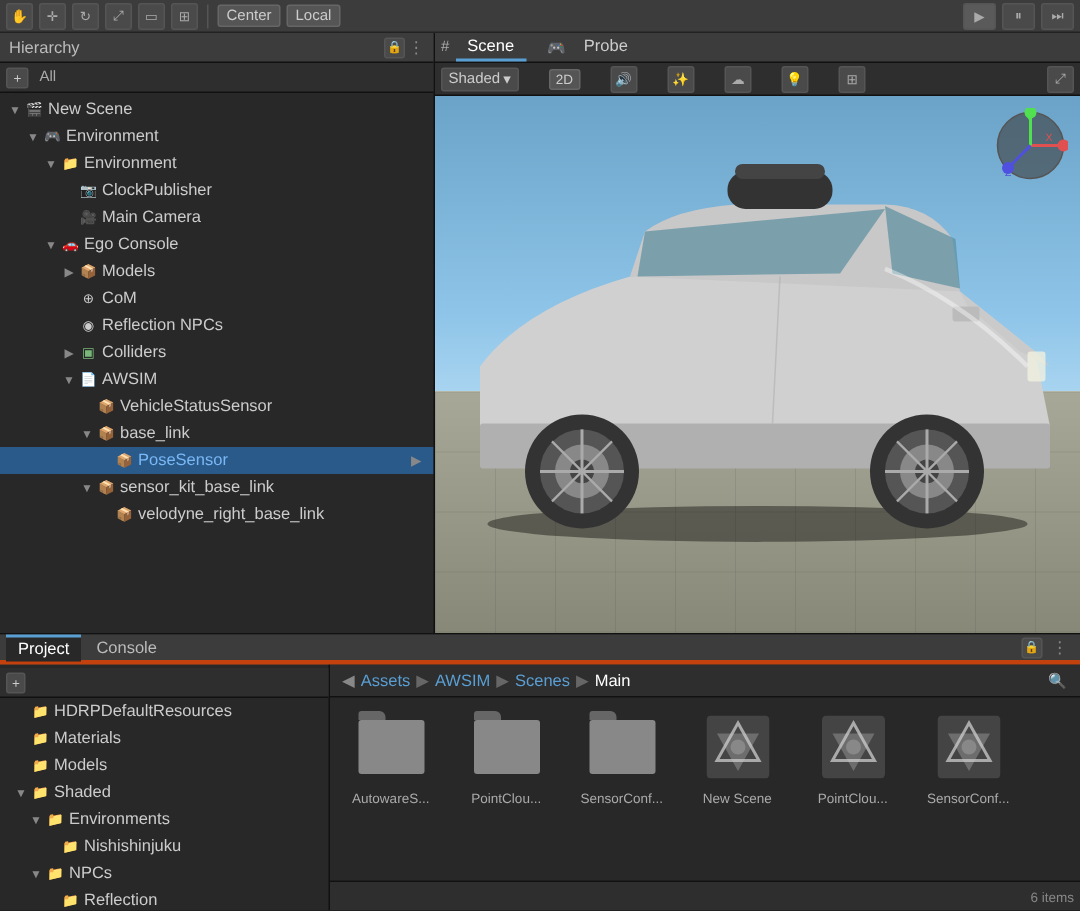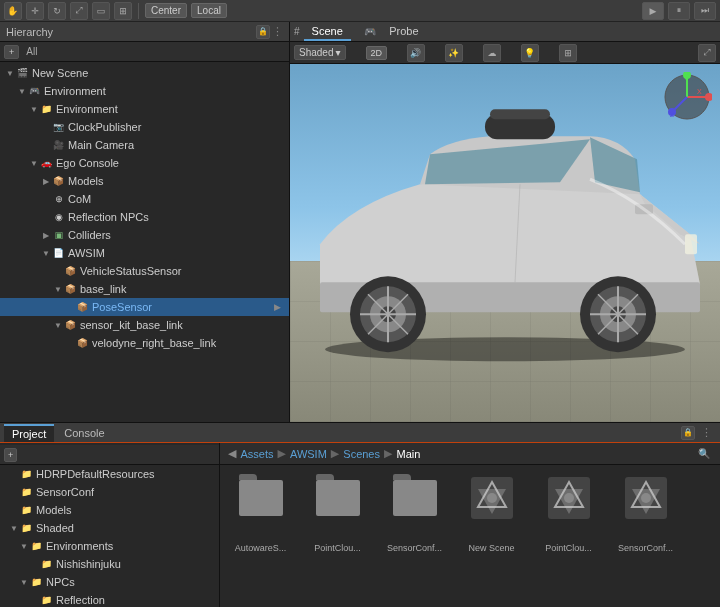--- a/index.html
+++ b/index.html
@@ -226,21 +226,21 @@
       flex-shrink: 0;
     }
 
     .bottom-tabs {
       height: 20px;
       background: #3c3c3c;
       display: flex;
       align-items: center;
       padding: 0 4px;
       gap: 2px;
-      border-bottom: 1px solid #c2410c;
+      border-bottom: 3px solid #c2410c;
     }
     .bottom-tab {
       padding: 2px 8px;
       font-size: 11px;
       color: #bbb;
       cursor: pointer;
       background: transparent;
       border: none;
     }
     .bottom-tab.active {
@@ -294,21 +294,21 @@
       flex-wrap: wrap;
       padding: 8px;
       gap: 12px;
       align-content: flex-start;
       overflow-y: auto;
     }
     .asset-item {
       display: flex;
       flex-direction: column;
       align-items: center;
-      gap: 20px;
+      gap: 4px;
       cursor: pointer;
       width: 65px;
     }
 
     .asset-icon-wrap {
       width: 50px;
       height: 50px;
       display: flex;
       align-items: center;
       justify-content: center;
@@ -663,21 +663,21 @@
       </div>
 
       <div class="tree-item" style="padding-left:8px;">
         <span class="tree-arrow" style="visibility:hidden;">▶</span>
         <span class="tree-icon" style="color:#888;">📁</span>
         <span class="tree-label">HDRPDefaultResources</span>
       </div>
       <div class="tree-item" style="padding-left:8px;">
         <span class="tree-arrow" style="visibility:hidden;">▶</span>
         <span class="tree-icon" style="color:#888;">📁</span>
-        <span class="tree-label">SensorConf</span>
+        <span class="tree-label">Materials</span>
       </div>
       <div class="tree-item" style="padding-left:8px;">
         <span class="tree-arrow" style="visibility:hidden;">▶</span>
         <span class="tree-icon" style="color:#888;">📁</span>
         <span class="tree-label">Models</span>
       </div>
       <div class="tree-item" style="padding-left:8px;">
         <span class="tree-arrow">▼</span>
         <span class="tree-icon" style="color:#888;">📁</span>
         <span class="tree-label">Shaded</span>
@@ -779,15 +779,19 @@
                 <polygon points="21,5 35,30 7,30" fill="none" stroke="#aaa" stroke-width="2"></polygon>
                 <polygon points="21,37 7,12 35,12" fill="#ccc" opacity="0.3"></polygon>
                 <circle cx="21" cy="21" r="5" fill="#888"></circle>
               </svg>
             </div>
           </div>
           <span class="asset-label">SensorConf...</span>
         </div>
       </div>
 
+      <div class="bottom-toolbar">
+        <div style="flex:1;"></div>
+        <span style="font-size:9px; color:#888;">6 items</span>
+      </div>
     </div>
   </div>
 </div>
 
 </body></html>

